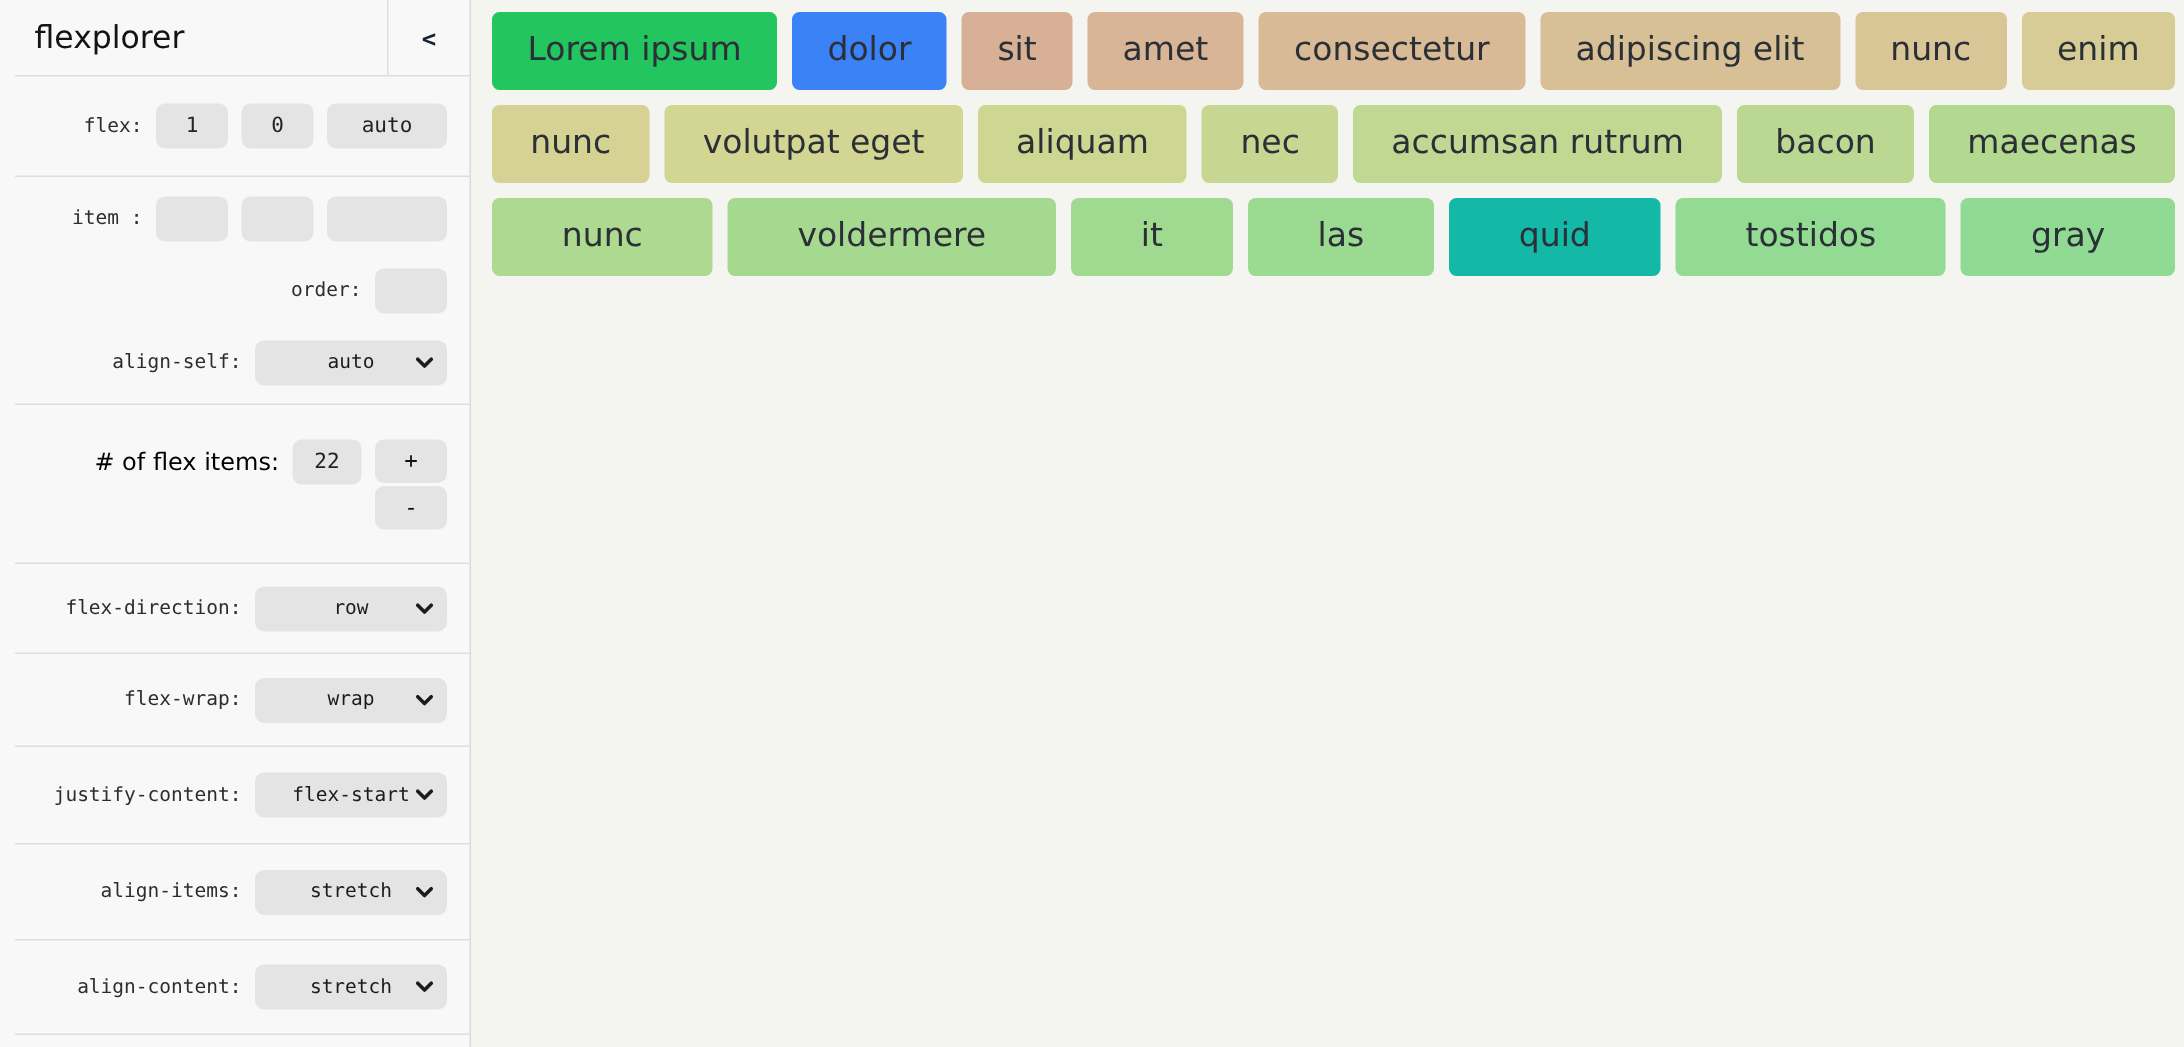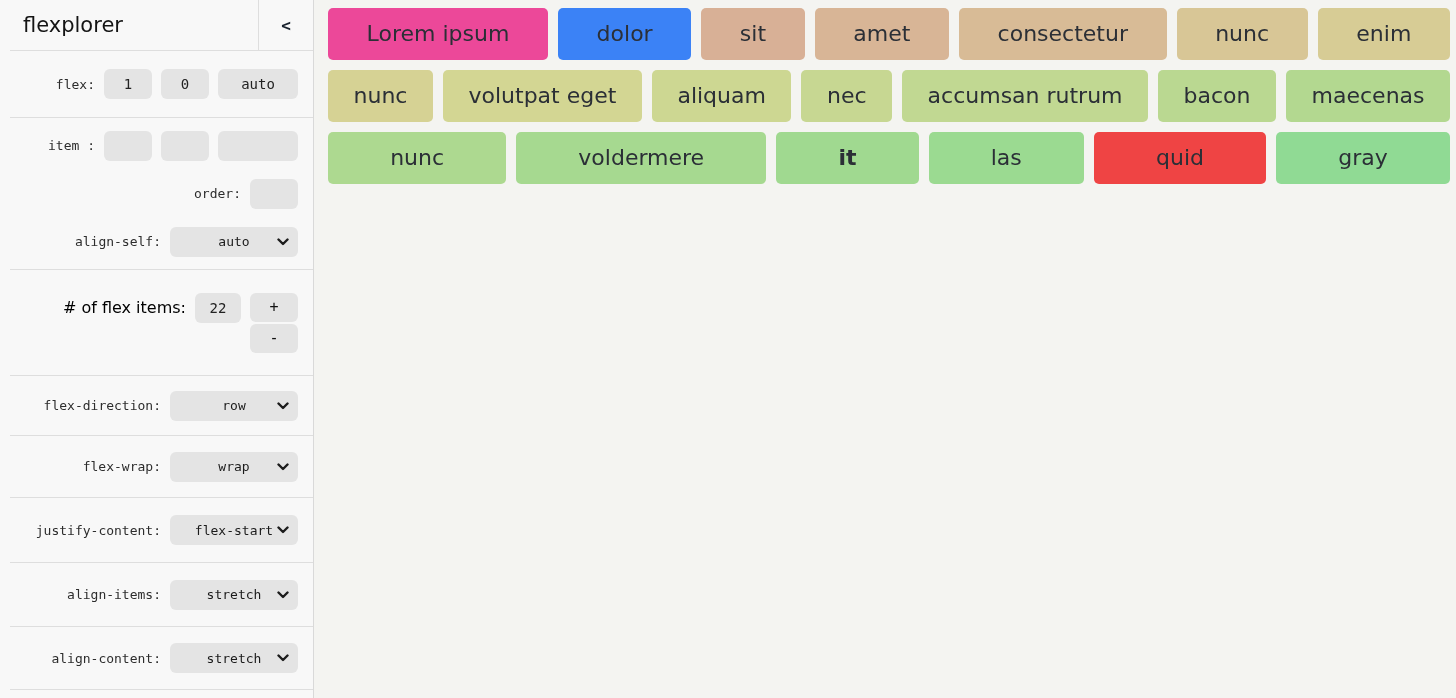--- a/index.html
+++ b/index.html
@@ -207,40 +207,42 @@
               <path d="M1.5 1.5 L6 6 L10.5 1.5"></path>
             </svg>
         </div>
       </div>
     </section>
 
   </aside>
 
   <main class="stage">
       <div class="stage-row">
-        <div class="flex-item" style="background: #ec4899;">Lorem ipsum</div>
+        <div class="flex-item" style="background: #22c55e;">Lorem ipsum</div>
         <div class="flex-item" style="background: #3b82f6;">dolor</div>
         <div class="flex-item" style="background: rgb(216, 176, 150);">sit</div>
         <div class="flex-item" style="background: rgb(216, 181, 150);">amet</div>
         <div class="flex-item" style="background: rgb(216, 187, 150);">consectetur</div>
+        <div class="flex-item" style="background: rgb(216, 192, 150);">adipiscing elit</div>
         <div class="flex-item" style="background: rgb(216, 198, 150);">nunc</div>
         <div class="flex-item" style="background: rgb(215, 204, 149);">enim</div>
       </div>
       <div class="stage-row">
         <div class="flex-item" style="background: rgb(214, 210, 148);">nunc</div>
         <div class="flex-item" style="background: rgb(211, 214, 147);">volutpat eget</div>
         <div class="flex-item" style="background: rgb(205, 215, 146);">aliquam</div>
         <div class="flex-item" style="background: rgb(199, 215, 146);">nec</div>
         <div class="flex-item" style="background: rgb(193, 216, 146);">accumsan rutrum</div>
         <div class="flex-item" style="background: rgb(186, 216, 145);">bacon</div>
         <div class="flex-item" style="background: rgb(179, 216, 144);">maecenas</div>
       </div>
       <div class="stage-row">
         <div class="flex-item" style="background: rgb(173, 217, 144);">nunc</div>
         <div class="flex-item" style="background: rgb(166, 217, 144);">voldermere</div>
-        <div class="flex-item" style="background: rgb(160, 217, 144); font-weight: bold;">it</div>
+        <div class="flex-item" style="background: rgb(160, 217, 144);">it</div>
         <div class="flex-item" style="background: rgb(155, 218, 145); text-align: center;">las</div>
-        <div class="flex-item" style="background: #ef4444;">quid</div>
+        <div class="flex-item" style="background: #14b8a6;">quid</div>
+        <div class="flex-item" style="background: rgb(147, 218, 147);">tostidos</div>
         <div class="flex-item" style="background: rgb(144, 218, 148);">gray</div>
       </div>
     </main>
 
 </div>
 
 </body></html>

